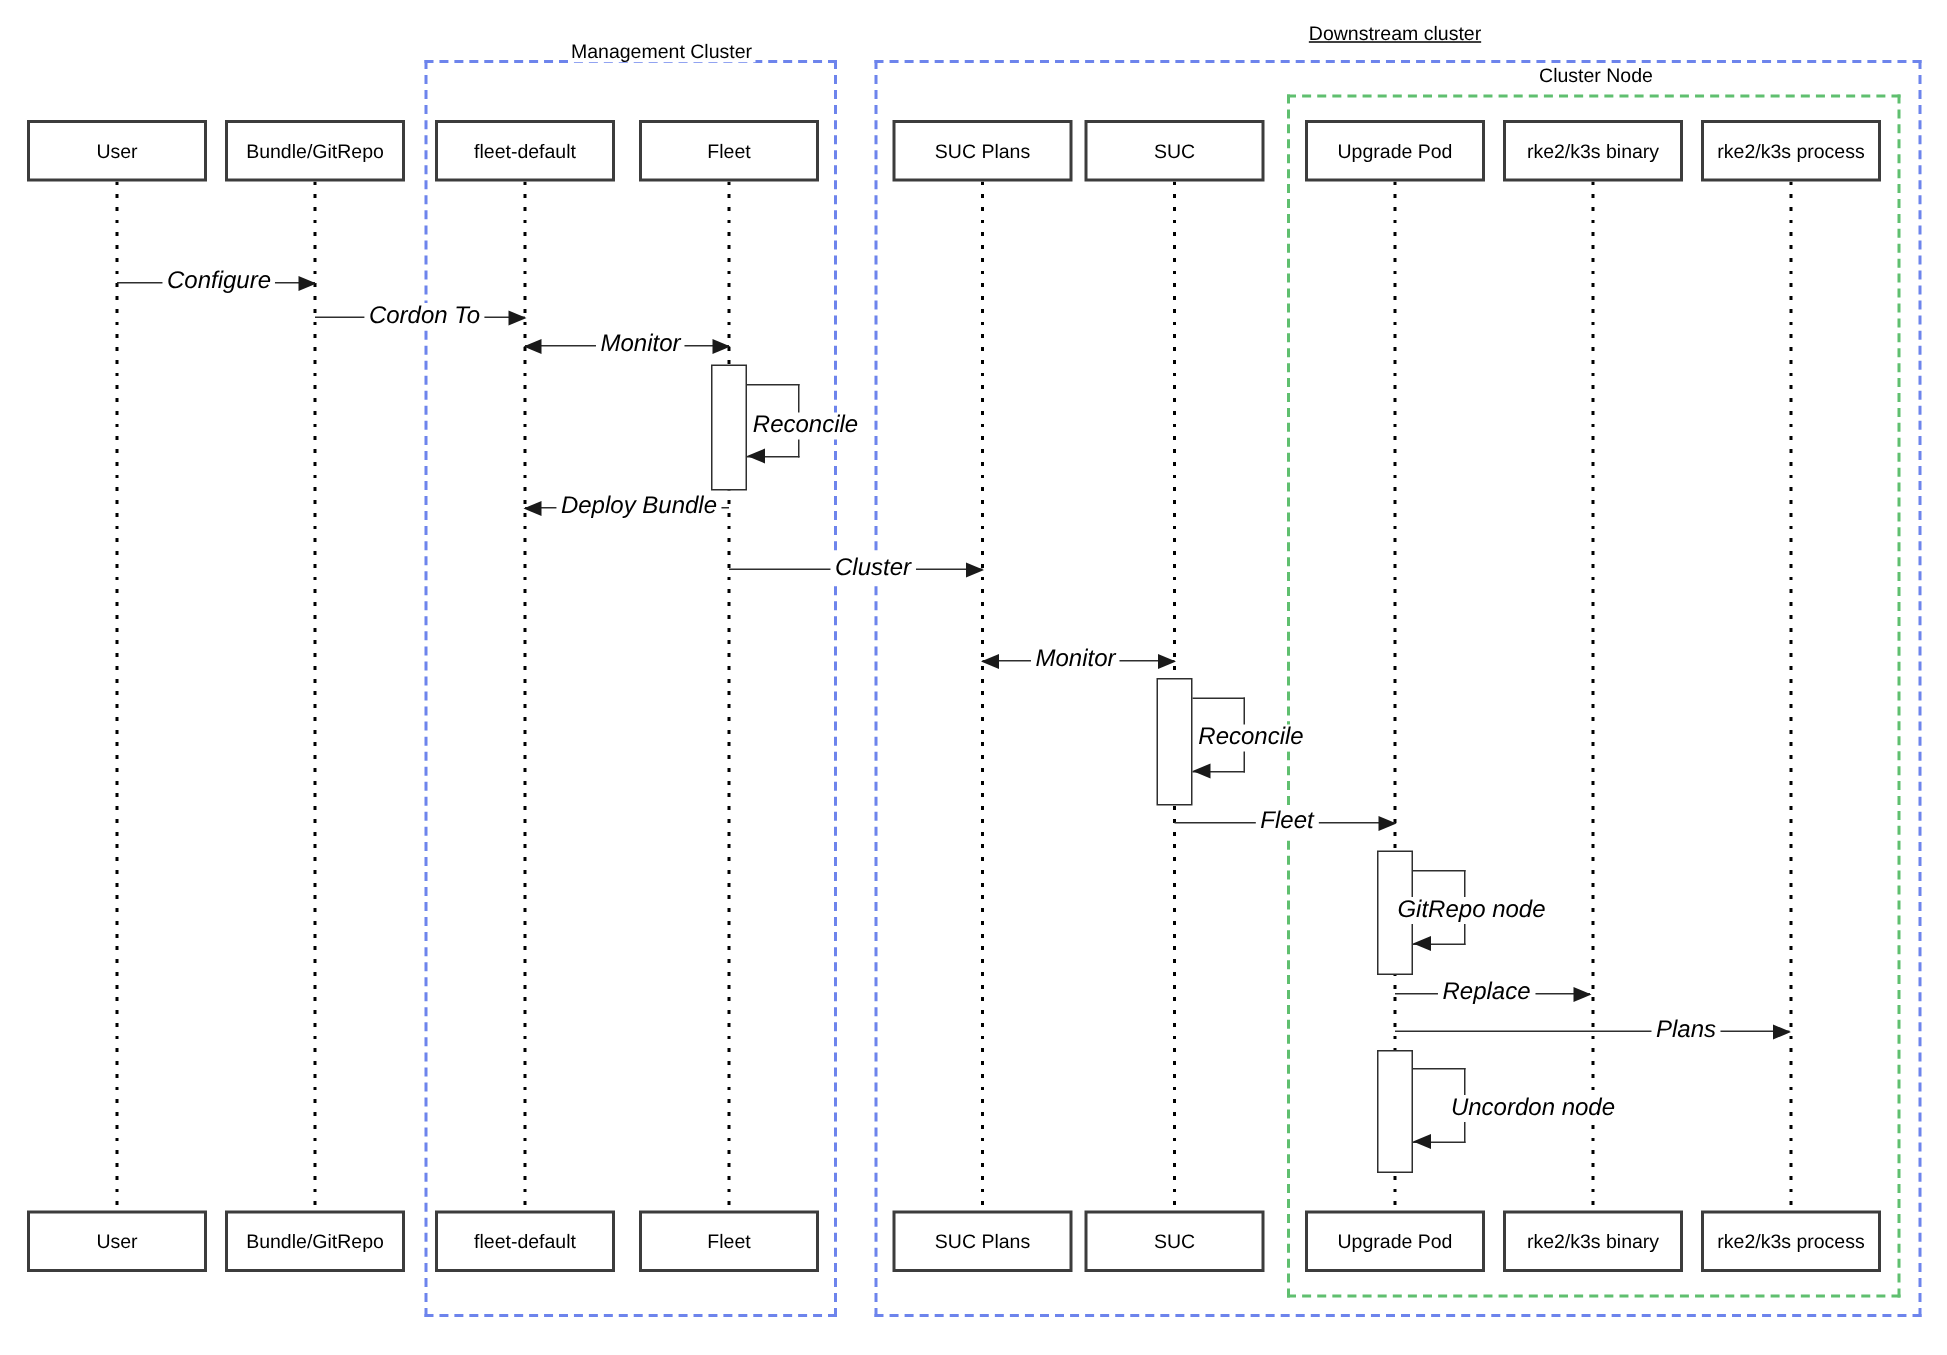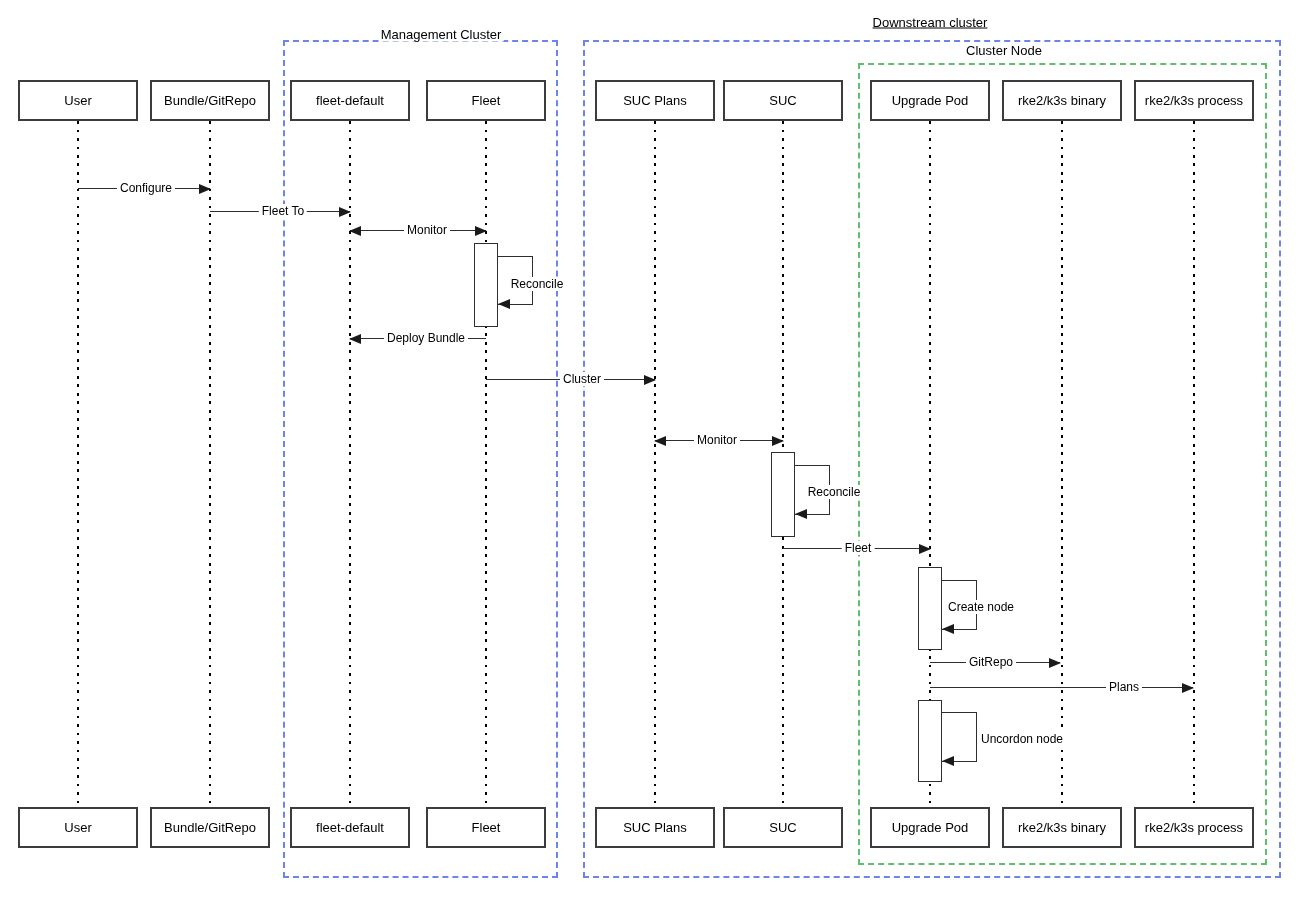--- a/index.html
+++ b/index.html
@@ -25,41 +25,41 @@
     position:absolute;width:24px;background:#fff;border:1.6px solid #2e2e2e;
     box-sizing:border-box;z-index:3;
   }
   .msg{position:absolute;z-index:4;}
   .msg-line{position:absolute;left:0;right:0;top:0;border-top:1.6px solid #2e2e2e;}
   .head{position:absolute;width:0;height:0;top:-4.2px;}
   .head-right{right:-1px;border-left:12px solid #1a1a1a;border-top:5px solid transparent;border-bottom:5px solid transparent;}
   .head-left{left:-1px;border-right:12px solid #1a1a1a;border-top:5px solid transparent;border-bottom:5px solid transparent;}
   .msg-label{
     position:absolute;transform:translate(-50%,-50%);background:#fff;
-    padding:0 3px;font-size:12px;white-space:nowrap;z-index:4;
+    padding:0 3px;font-size:16px;white-space:nowrap;z-index:4;font-style:italic;
   }
   .loop{
     position:absolute;border:1.6px solid #2e2e2e;border-left:none;
     box-sizing:border-box;z-index:4;
   }
   .loop-head{
     position:absolute;left:0;bottom:-5.2px;width:0;height:0;
     border-right:12px solid #1a1a1a;border-top:5px solid transparent;border-bottom:5px solid transparent;
   }
 </style>
 </head>
 <body>
 
 <div id="stage">
     <div class="group" style="left: 283px; top: 40px; width: 275px; height: 838px; border-color: rgb(109, 132, 236);"></div>
     <div class="group-title" style="left: 420px; top: 34px; margin-left: 21px;">Management Cluster</div>
     <div class="group" style="left: 583px; top: 40px; width: 698px; height: 838px; border-color: rgb(109, 132, 236);"></div>
     <div class="group-title" style="left: 930px; top: 22px; text-decoration: underline;">Downstream cluster</div>
     <div class="group" style="left: 858px; top: 63px; width: 409px; height: 802px; border-color: rgb(95, 191, 111);"></div>
-    <div class="group-title" style="left: 1004px; top: 50px;">Cluster Node</div>
+    <div class="group-title" style="left: 1064px; top: 50px;">Cluster Node</div>
     <div class="lifeline" style="left: 77px; top: 121px; width: 2px; height: 686px;"></div>
     <div class="actor" style="left: 18px; top: 80px;">
       <div class="actor-label">User</div>
     </div>
     <div class="actor" style="left: 18px; top: 807px;">
       <div class="actor-label">User</div>
     </div>
     <div class="lifeline" style="left: 209px; top: 121px; width: 2px; height: 686px;"></div>
     <div class="actor" style="left: 150px; top: 80px;">
       <div class="actor-label">Bundle/GitRepo</div>
@@ -122,21 +122,21 @@
     <div class="activation" style="left: 918px; top: 700px; width: 24px; height: 82px;"></div>
     <div class="msg" style="left: 78px; top: 188px; width: 132px; height: 1px;">
       <div class="msg-line"></div>
       <div class="head head-right"></div>
     </div>
     <div class="msg-label" style="left: 146px; top: 188px;">Configure</div>
     <div class="msg" style="left: 210px; top: 211px; width: 140px; height: 1px;">
       <div class="msg-line"></div>
       <div class="head head-right"></div>
     </div>
-    <div class="msg-label" style="left: 283px; top: 211px;">Fleet To</div>
+    <div class="msg-label" style="left: 283px; top: 211px;">Cordon To</div>
     <div class="msg" style="left: 350px; top: 230px; width: 136px; height: 1px;">
       <div class="msg-line"></div>
       <div class="head head-right"></div>
       <div class="head head-left"></div>
     </div>
     <div class="msg-label" style="left: 427px; top: 230px;">Monitor</div>
     <div class="msg" style="left: 350px; top: 338px; width: 136px; height: 1px;">
       <div class="msg-line"></div>
       <div class="head head-left"></div>
     </div>
@@ -154,35 +154,35 @@
     <div class="msg-label" style="left: 717px; top: 440px;">Monitor</div>
     <div class="msg" style="left: 783px; top: 548px; width: 147px; height: 1px;">
       <div class="msg-line"></div>
       <div class="head head-right"></div>
     </div>
     <div class="msg-label" style="left: 858px; top: 548px;">Fleet</div>
     <div class="msg" style="left: 930px; top: 662px; width: 130px; height: 1px;">
       <div class="msg-line"></div>
       <div class="head head-right"></div>
     </div>
-    <div class="msg-label" style="left: 991px; top: 662px;">GitRepo</div>
+    <div class="msg-label" style="left: 991px; top: 662px;">Replace</div>
     <div class="msg" style="left: 930px; top: 687px; width: 263px; height: 1px;">
       <div class="msg-line"></div>
       <div class="head head-right"></div>
     </div>
     <div class="msg-label" style="left: 1124px; top: 687px;">Plans</div>
     <div class="loop" style="left: 498px; top: 256px; width: 35px; height: 49px;">
       <div class="loop-head"></div>
     </div>
     <div class="msg-label" style="left: 537px; top: 284px;">Reconcile</div>
     <div class="loop" style="left: 795px; top: 465px; width: 35px; height: 50px;">
       <div class="loop-head"></div>
     </div>
     <div class="msg-label" style="left: 834px; top: 492px;">Reconcile</div>
     <div class="loop" style="left: 942px; top: 580px; width: 35px; height: 50px;">
       <div class="loop-head"></div>
     </div>
-    <div class="msg-label" style="left: 981px; top: 607px;">Create node</div>
+    <div class="msg-label" style="left: 981px; top: 607px;">GitRepo node</div>
     <div class="loop" style="left: 942px; top: 712px; width: 35px; height: 50px;">
       <div class="loop-head"></div>
     </div>
     <div class="msg-label" style="left: 1022px; top: 739px;">Uncordon node</div>
   </div>
 
 </body></html>

